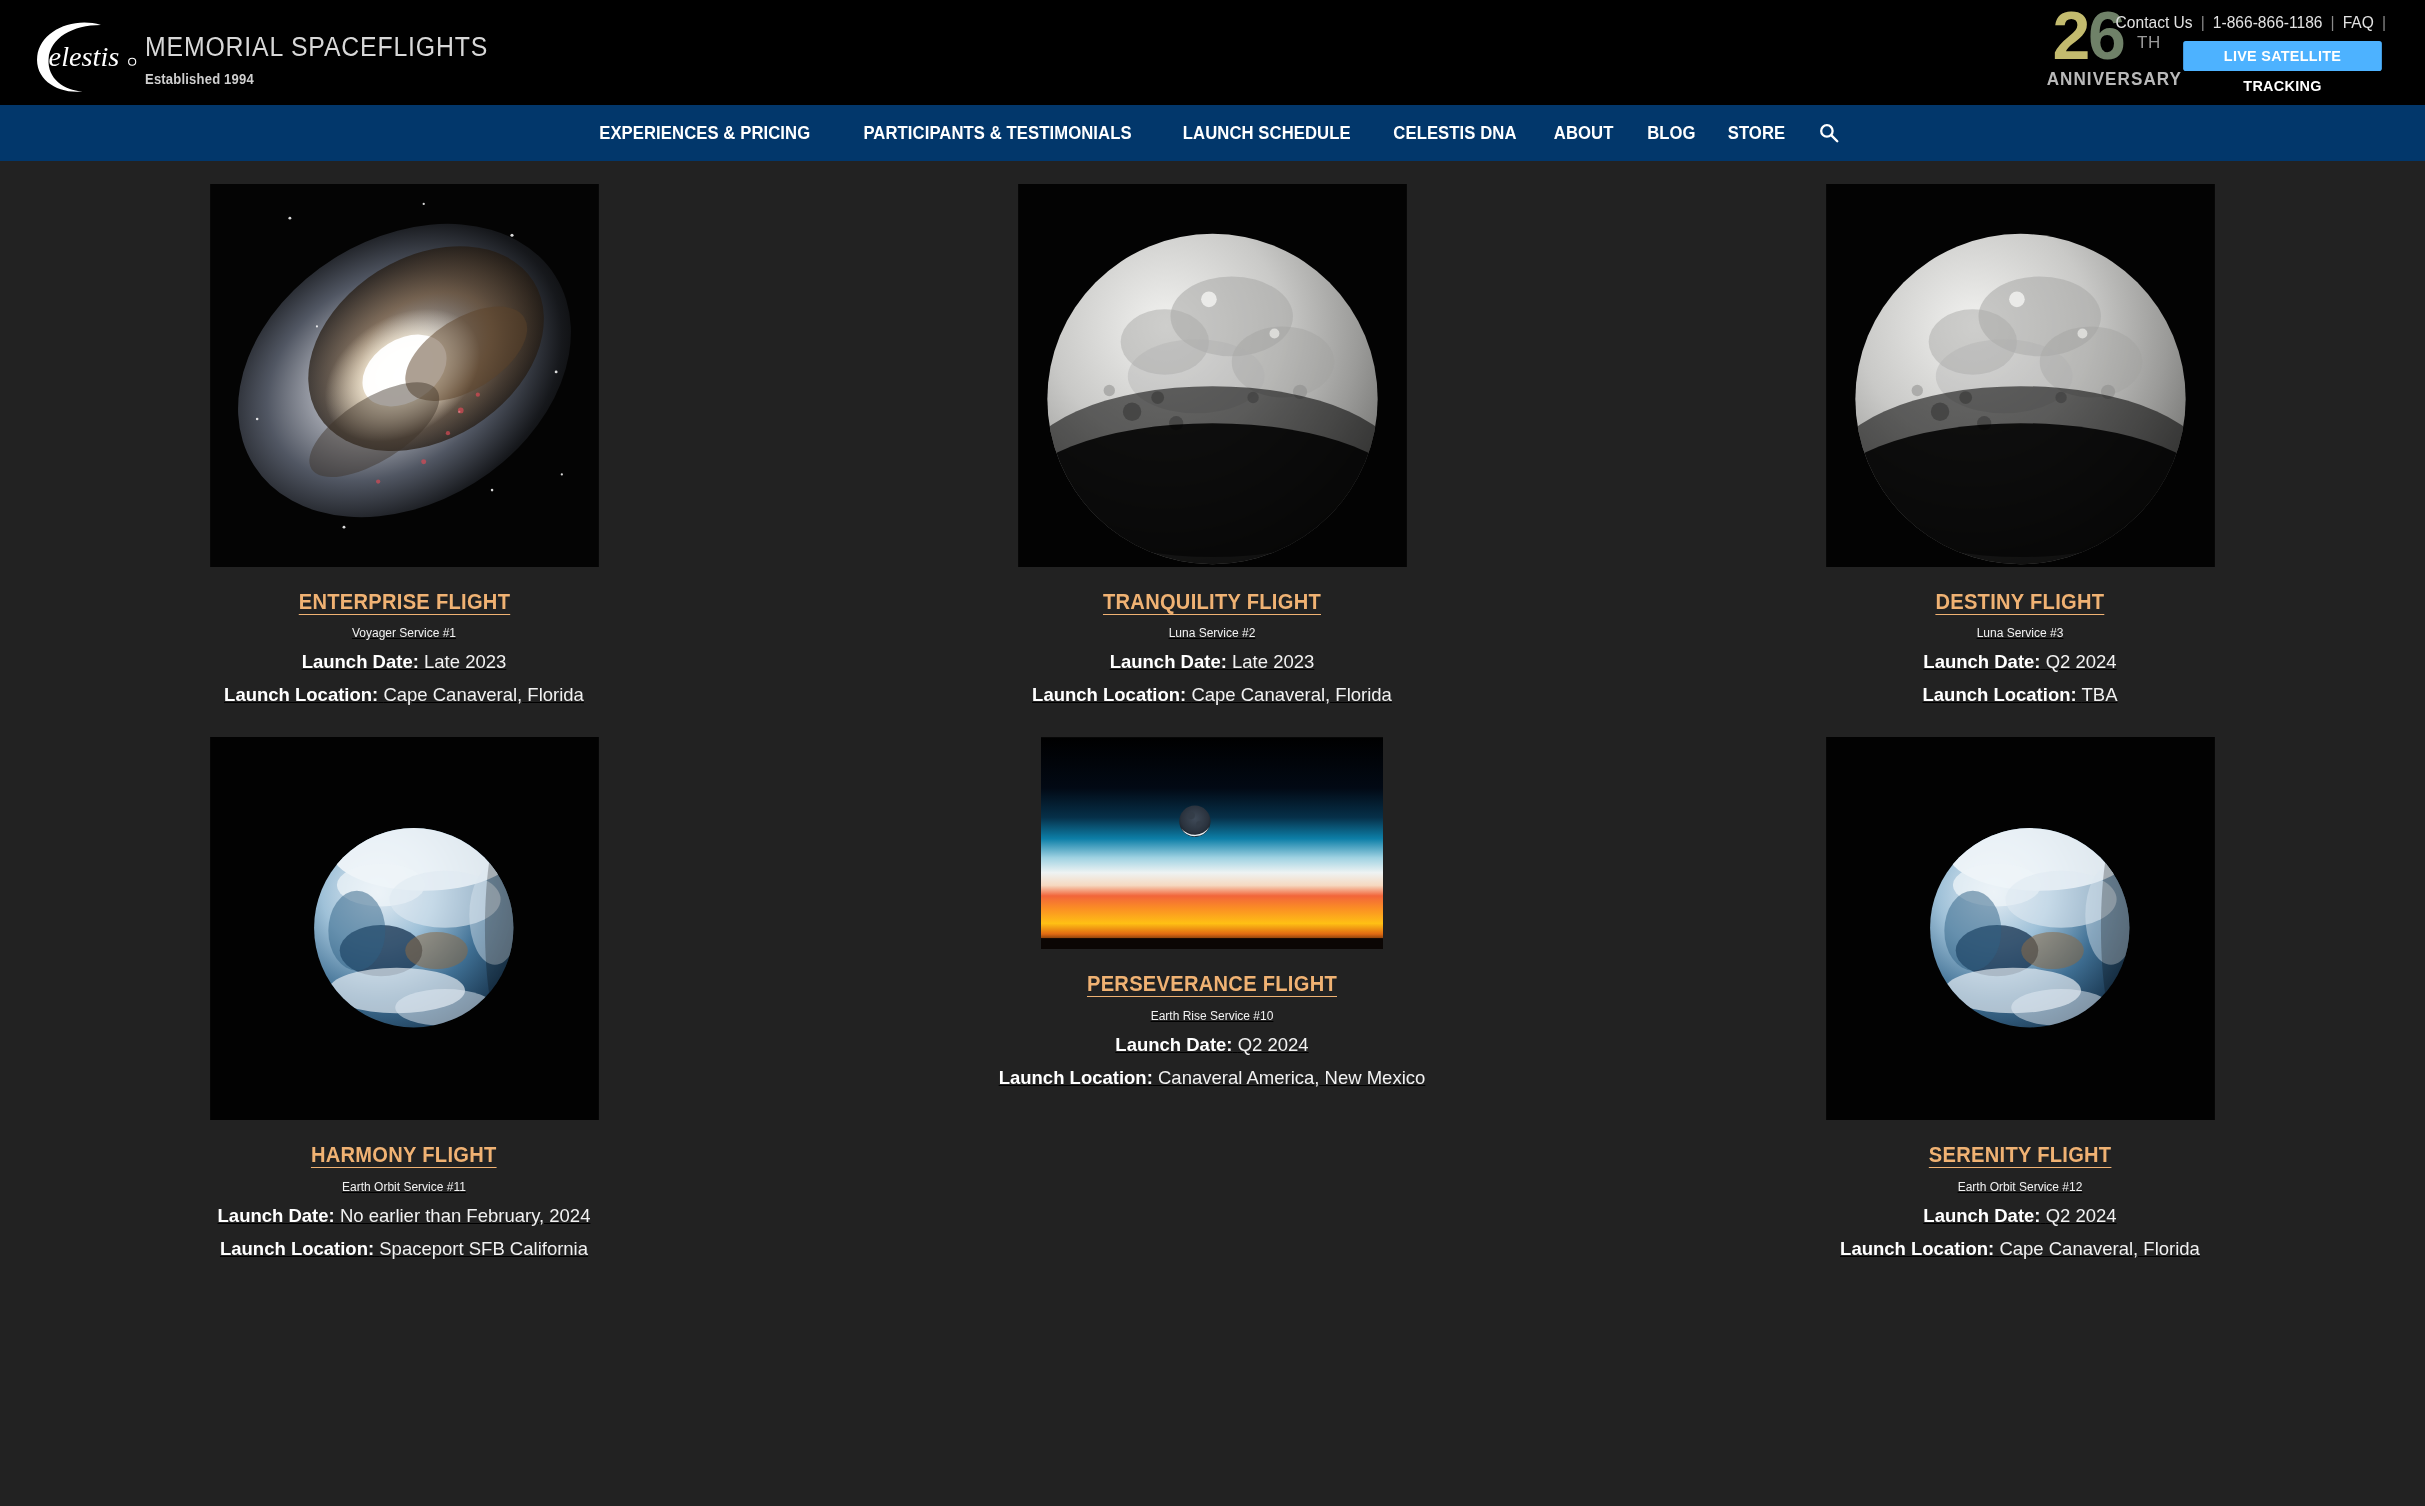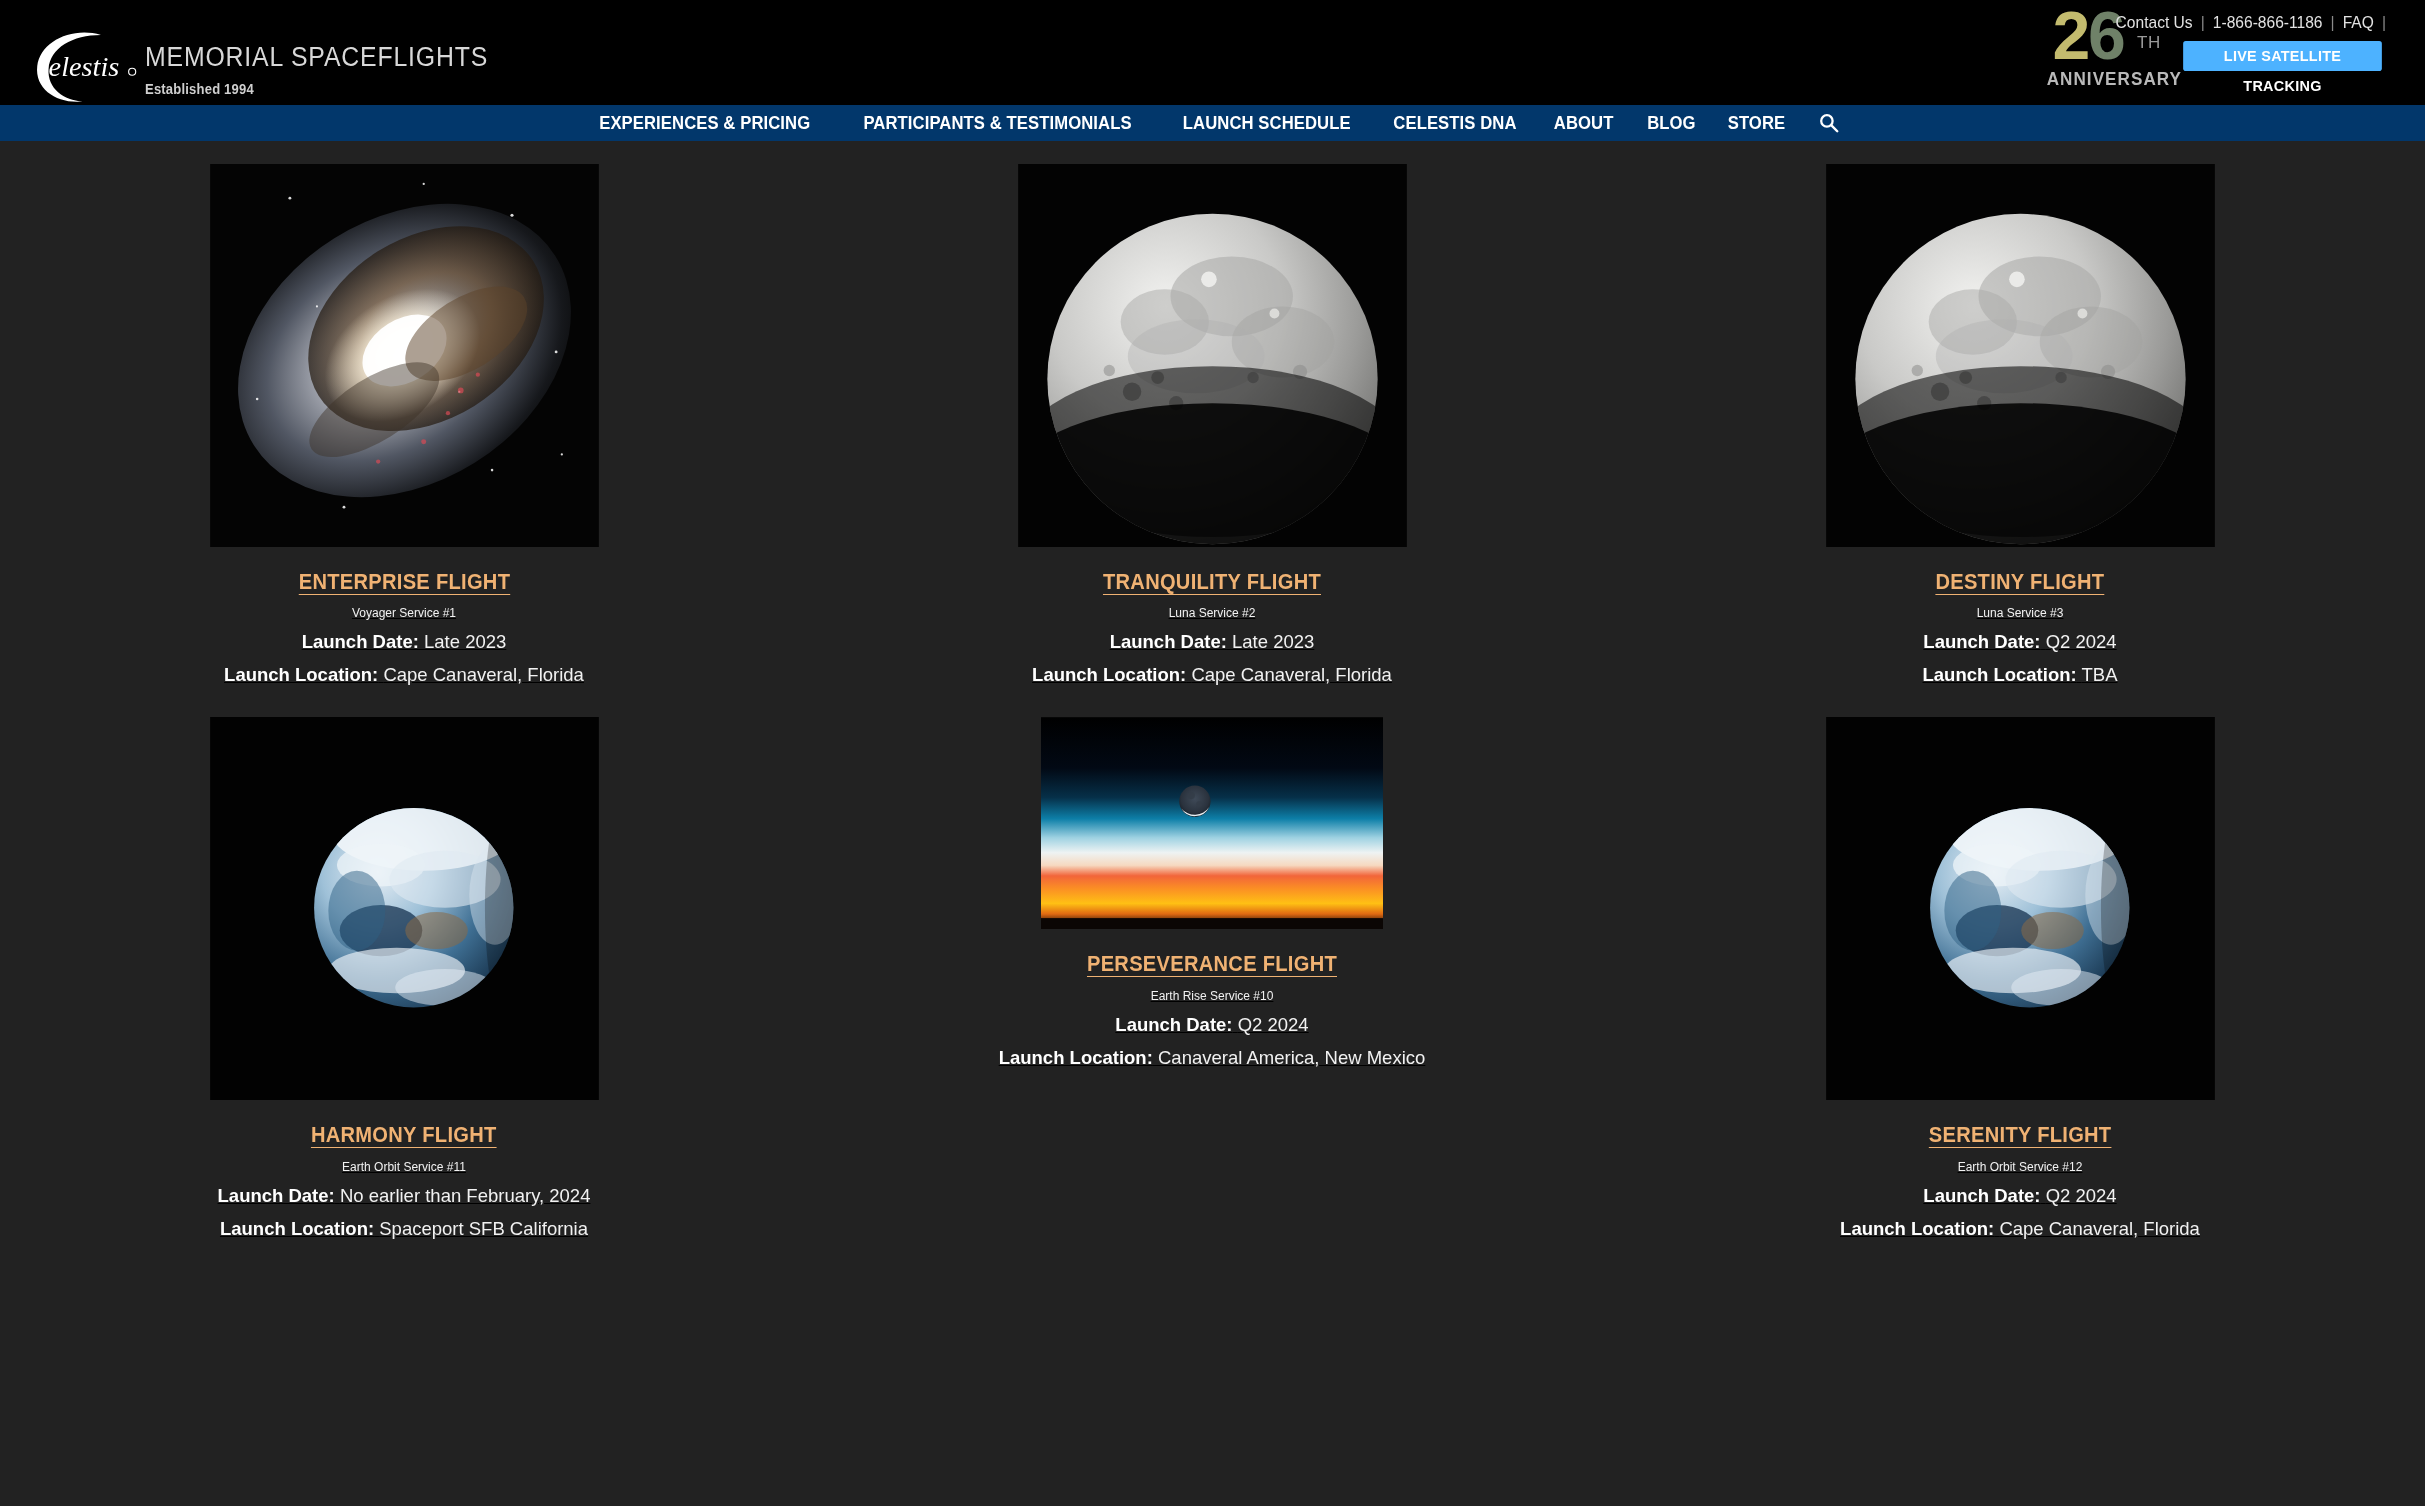--- a/index.html
+++ b/index.html
@@ -16,21 +16,21 @@
   .header {
     position: relative;
     width: 2426px;
     height: 105px;
     background: #000000;
   }
 
   .brand {
     position: absolute;
     left: 27px;
-    top: 25px;
+    top: 15px;
     display: flex;
     align-items: flex-start;
   }
   .brand-mark {
     position: relative;
     width: 114px;
     height: 85px;
     flex: 0 0 auto;
   }
   .brand-mark svg { display: block; }
@@ -149,21 +149,21 @@
     font-weight: 700;
     letter-spacing: 0.3px;
     cursor: pointer;
     font-family: "Liberation Sans", sans-serif;
     transform: scaleX(0.96);
   }
 
   
   .navbar {
     width: 2426px;
-    height: 36px;
+    height: 56px;
     background: #02376b;
     display: flex;
     align-items: center;
     justify-content: center;
     gap: 0px;
   }
   .nav-item {
     color: #ffffff;
     font-size: 18.5px;
     font-weight: 700;

